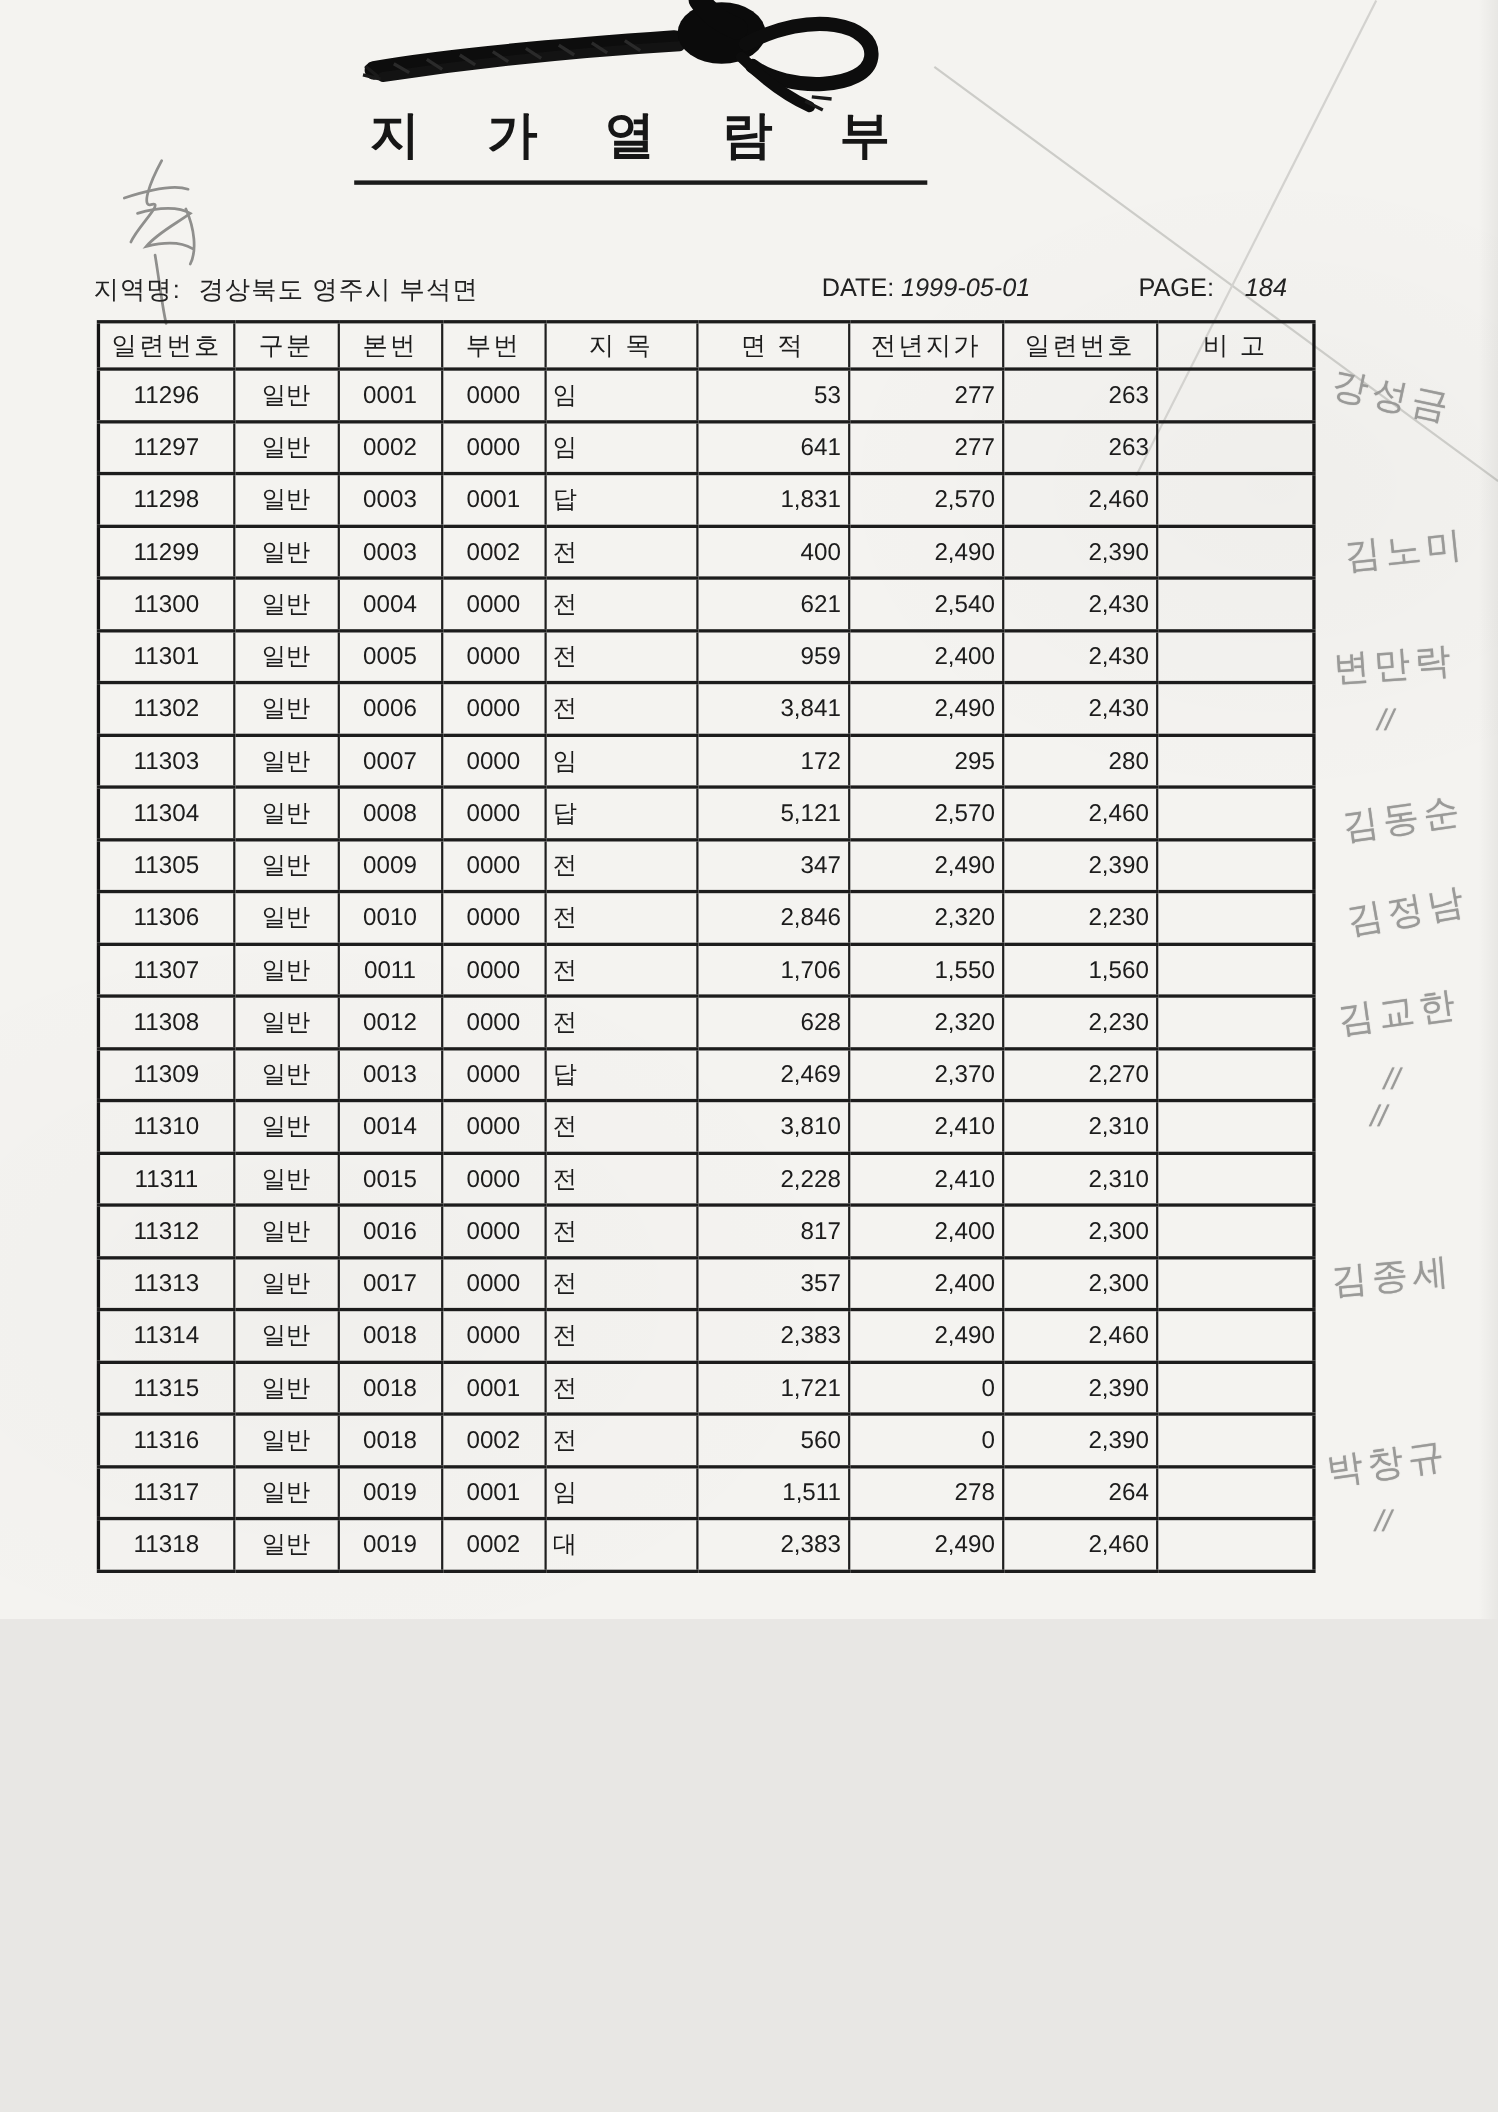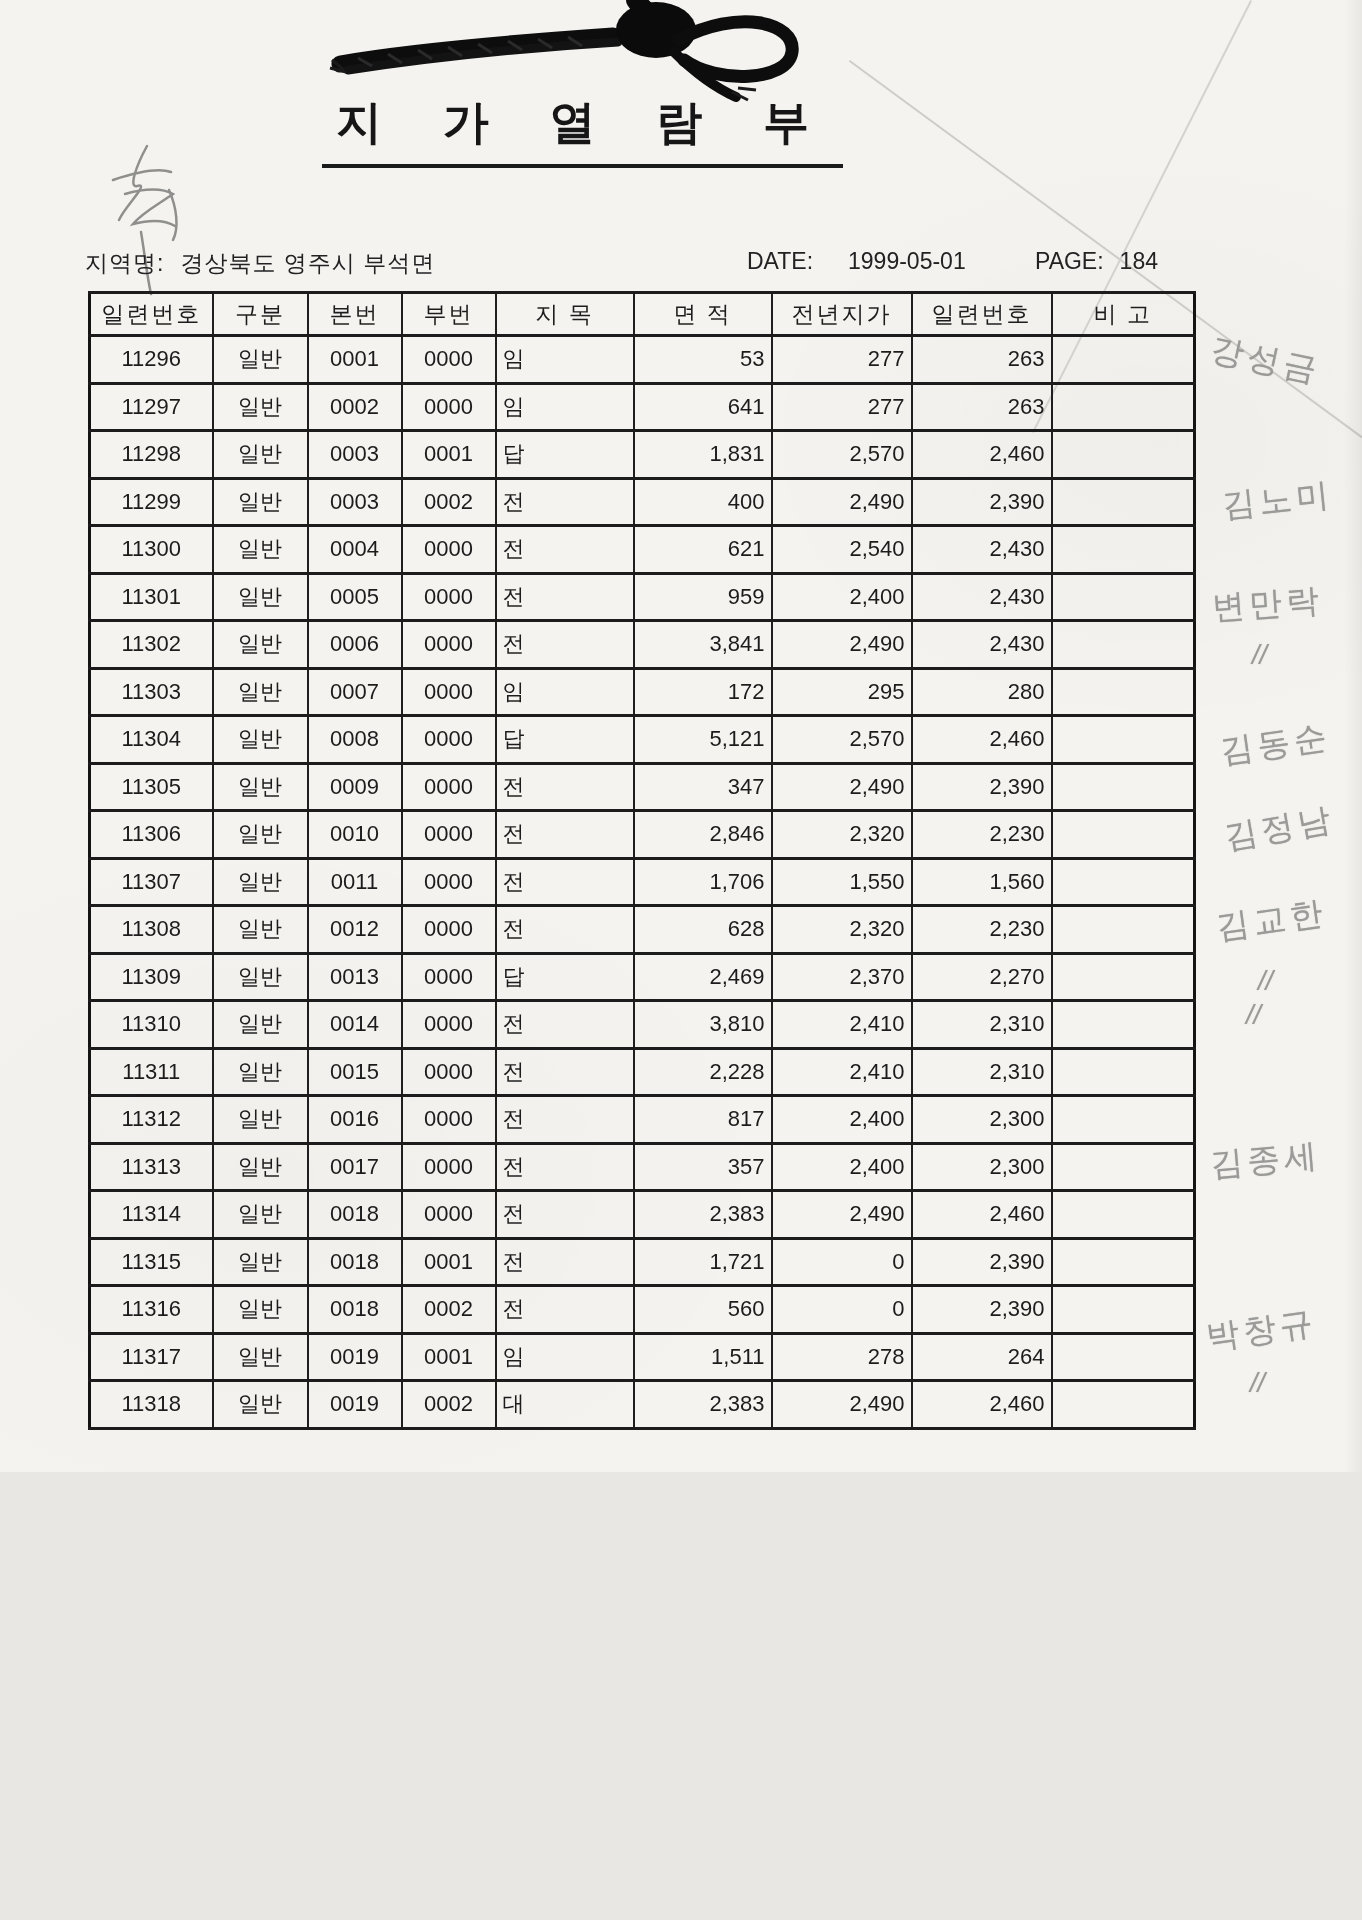--- a/index.html
+++ b/index.html
@@ -20,23 +20,23 @@
     font-size:46px;font-weight:bold;letter-spacing:24px;
     color:#161616;
     padding:0 10px 10px 14px;
     border-bottom:4px solid #1b1b1b;
     white-space:nowrap;
   }
   .meta-row{position:absolute;left:0;top:248px;width:1362px;height:34px;font-size:23px;color:#222;}
   .meta-region{position:absolute;left:85px;top:0;letter-spacing:1px;}
   .meta-region .val{margin-left:16px;}
   .meta-date{position:absolute;left:747px;top:0;}
-  .meta-date .val{margin-left:35px;}
+  .meta-date .val{margin-left:6px;font-style:italic;}
   .meta-page{position:absolute;left:1035px;top:0;}
-  .meta-page .val{margin-left:16px;}
+  .meta-page .val{margin-left:28px;font-style:italic;}
   
   table.register{
     position:absolute;left:88px;top:291px;
     border-collapse:collapse;table-layout:fixed;
     width:1105px;
     font-size:22px;color:#1c1c1c;
   }
   table.register th, table.register td{
     border-left:2px solid #1f1f1f;border-right:2px solid #1f1f1f;
     border-top:3px solid #1c1c1c;border-bottom:3px solid #1c1c1c;

